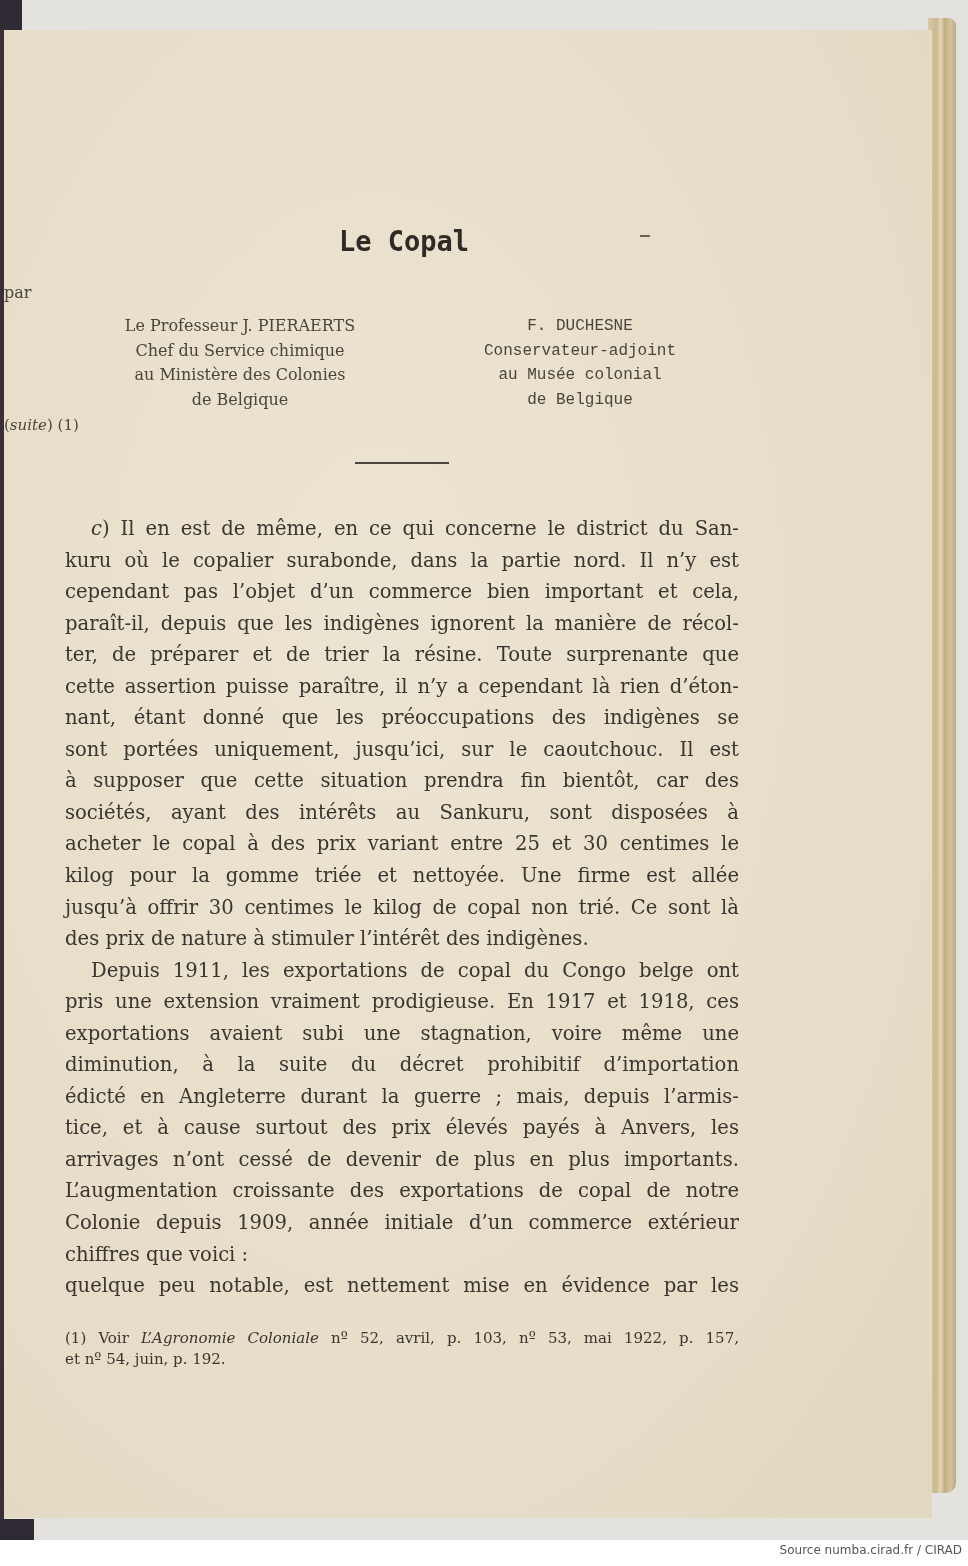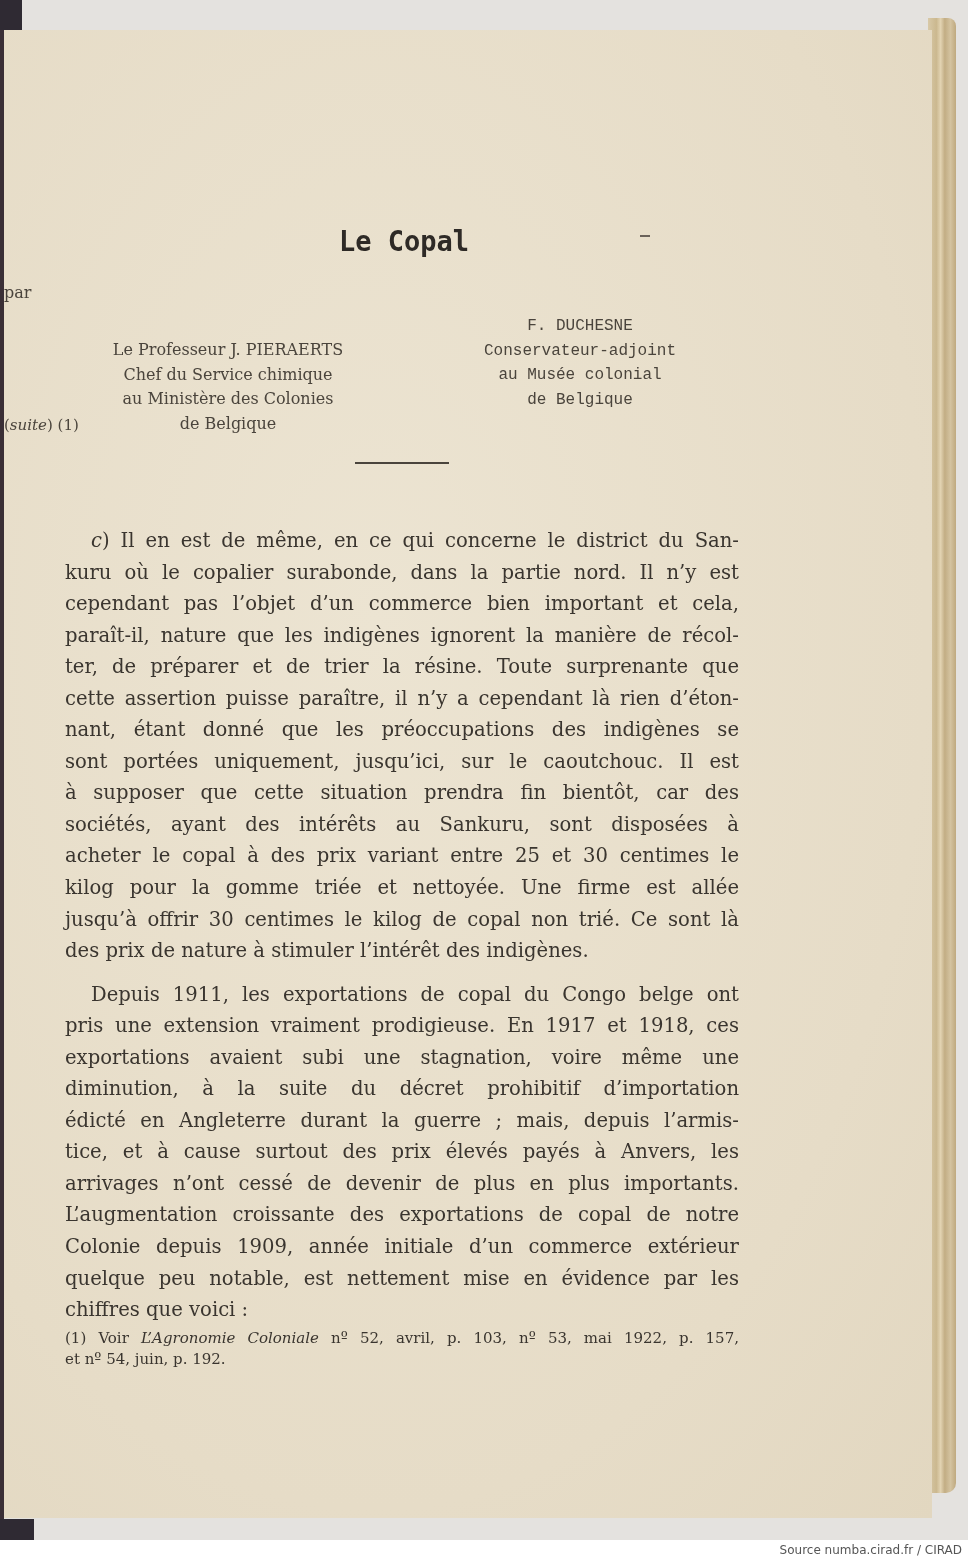--- a/index.html
+++ b/index.html
@@ -30,33 +30,33 @@
   }
   .title {
     position: absolute; left: 0; width: 800px; top: 196px; text-align: center;
     font-family: "DejaVu Sans Mono", monospace; font-weight: bold; font-size: 27px;
     letter-spacing: 0px; color: #2e2a26; transform: scaleY(1.05);
   }
   .par { position: absolute; left: 0; width: 804px; top: 253px; text-align: left; font-size: 16px; color: #4a443c; }
   .author-col {
     position: absolute; top: 284px; text-align: center; font-size: 16px; line-height: 24.5px; color: #4a443c;
   }
-  .author-left { left: 86px; width: 276px; margin-top: 24px; }
+  .author-left { left: 98px; width: 276px; }
   .author-right { left: 470px; width: 212px; font-family: Liberation Mono, monospace; }
   .author-col div { white-space: nowrap; }
   .suite { position: absolute; left: 0; width: 800px; top: 386px; text-align: left; font-size: 15px; color: #4a443c; }
   .suite i { font-style: italic; }
   .rule { position: absolute; left: 351px; top: 432px; width: 94px; height: 2px; background: #4a443c; }
   .body-text {
     position: absolute; left: 61px; top: 483px; width: 674px;
     font-size: 19.6px; line-height: 31.55px; color: #3a352f;
   }
   .line { display: block; white-space: nowrap; text-align: justify; text-align-last: justify; height: 31.55px; }
   .line.last { text-align-last: left; }
-  .indent { padding-left: 26px; margin-top: 12px; }
+  .indent { padding-left: 26px; }
   .footnote {
     position: absolute; left: 61px; top: 1298px; width: 674px;
     font-size: 15px; line-height: 21px; color: #3a352f;
   }
   .footnote .line { height: 21px; }
   .footnote i { font-style: italic; }
   .source {
     position: absolute; right: 6px; top: 1543px; font-family: "DejaVu Sans", sans-serif;
     font-size: 12px; color: #555555;
   }
@@ -91,42 +91,42 @@
   <div class="suite">
     (<i>suite</i>)
     <span>(1)</span>
   </div>
   <div class="rule"></div>
 
   <div class="body-text" id="body-text">
       <span class="line indent"><i>c</i>) Il en est de même, en ce qui concerne le district du San-</span>
       <span class="line">kuru où le copalier surabonde, dans la partie nord. Il n’y est</span>
       <span class="line">cependant pas l’objet d’un commerce bien important et cela,</span>
-      <span class="line">paraît-il, nature que les indigènes ignorent la manière de récol-</span>
+      <span class="line">paraît-il, depuis que les indigènes ignorent la manière de récol-</span>
       <span class="line">ter, de préparer et de trier la résine. Toute surprenante que</span>
       <span class="line">cette assertion puisse paraître, il n’y a cependant là rien d’éton-</span>
       <span class="line">nant, étant donné que les préoccupations des indigènes se</span>
       <span class="line">sont portées uniquement, jusqu’ici, sur le caoutchouc. Il est</span>
       <span class="line">à supposer que cette situation prendra fin bientôt, car des</span>
       <span class="line">sociétés, ayant des intérêts au Sankuru, sont disposées à</span>
       <span class="line">acheter le copal à des prix variant entre 25 et 30 centimes le</span>
       <span class="line">kilog pour la gomme triée et nettoyée. Une firme est allée</span>
       <span class="line">jusqu’à offrir 30 centimes le kilog de copal non trié. Ce sont là</span>
       <span class="line last">des prix de nature à stimuler l’intérêt des indigènes.</span>
       <span class="line indent">Depuis 1911, les exportations de copal du Congo belge ont</span>
       <span class="line">pris une extension vraiment prodigieuse. En 1917 et 1918, ces</span>
       <span class="line">exportations avaient subi une stagnation, voire même une</span>
       <span class="line">diminution, à la suite du décret prohibitif d’importation</span>
       <span class="line">édicté en Angleterre durant la guerre ; mais, depuis l’armis-</span>
       <span class="line">tice, et à cause surtout des prix élevés payés à Anvers, les</span>
       <span class="line">arrivages n’ont cessé de devenir de plus en plus importants.</span>
       <span class="line">L’augmentation croissante des exportations de copal de notre</span>
       <span class="line">Colonie depuis 1909, année initiale d’un commerce extérieur</span>
+      <span class="line last">chiffres que voici :</span>
       <span class="line">quelque peu notable, est nettement mise en évidence par les</span>
-      <span class="line last">chiffres que voici :</span>
     </div>
 
   <div class="footnote">
     <span class="line">
       <span>(1) Voir</span>
       <i>L’Agronomie Coloniale</i>
       <span>nº 52, avril, p. 103, nº 53, mai 1922, p. 157,</span>
     </span>
     <span class="line last">et nº 54, juin, p. 192.</span>
   </div>

